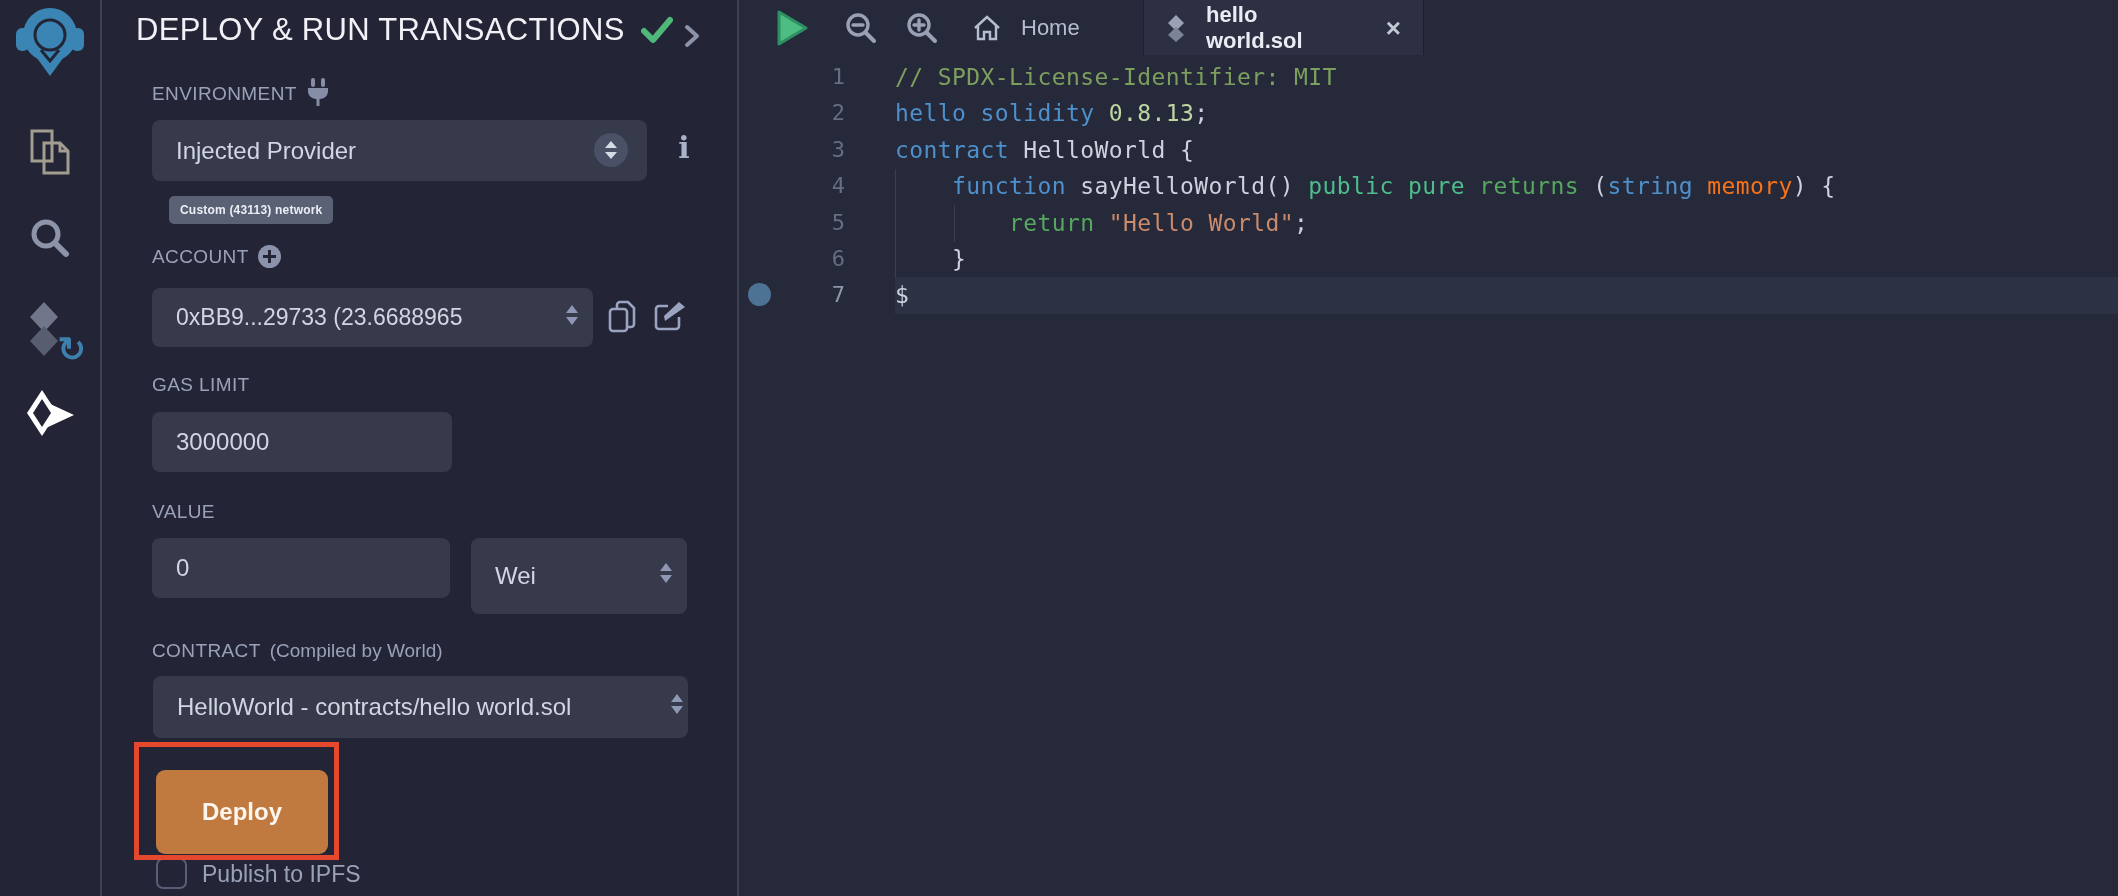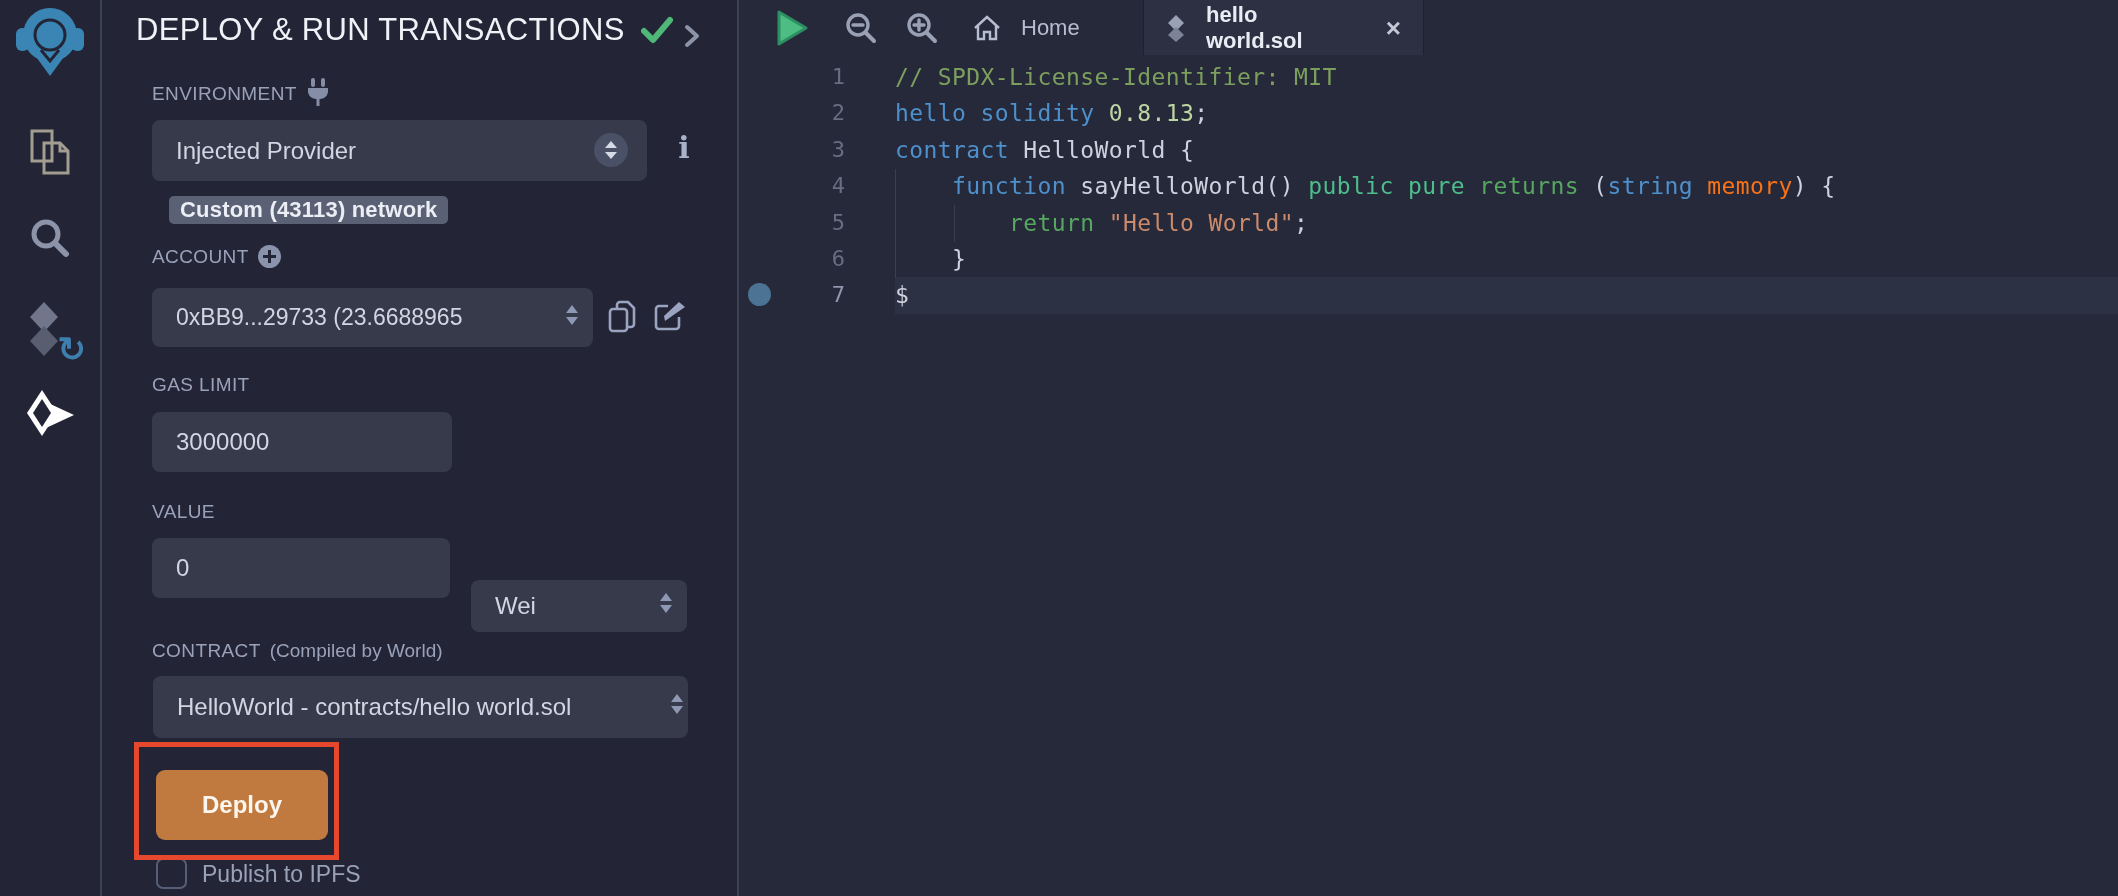--- a/index.html
+++ b/index.html
@@ -22,35 +22,35 @@
 
   .lbl { position:absolute; font-size:19px; color:#9aa2ba; letter-spacing:.4px; display:flex; align-items:center; gap:9px; }
   .sel, .inp { position:absolute; background:#363a4b; border-radius:8px; color:#d2d6e2;
                font-size:24px; display:flex; align-items:center; padding:0 24px; cursor:pointer; }
   .inp { cursor:text; }
   .sel .caret { position:absolute; right:14px; top:50%; transform:translateY(-50%); }
   input.raw { background:transparent; border:none; outline:none; color:#d2d6e2; font-size:24px;
               font-family:"Liberation Sans", sans-serif; width:100%; }
 
   .net-badge { position:absolute; left:67px; top:196px; height:28px; background:#5b6174; color:#eceef5;
-               font-size:22px; font-weight:bold; border-radius:5px; display:flex; align-items:center;
+               font-size:12px; font-weight:bold; border-radius:5px; display:flex; align-items:center;
                padding:0 11px; letter-spacing:.2px; }
 
   .plus-circle { width:23px; height:23px; border-radius:50%; background:#8a92ac; position:relative; cursor:pointer; }
   .plus-circle:before, .plus-circle:after { content:""; position:absolute; background:#232435; }
   .plus-circle:before { left:5px; top:10px; width:13px; height:3px; }
   .plus-circle:after { left:10px; top:5px; width:3px; height:13px; }
 
   .spin-circle { position:absolute; right:19px; top:13px; width:34px; height:34px; border-radius:50%;
                  background:#4a5065; display:flex; align-items:center; justify-content:center; cursor:pointer; }
   .info-i { position:absolute; left:572px; top:130px; width:20px; text-align:center;
             font-family:"DejaVu Serif", serif; font-weight:bold; font-size:30px; color:#a9b2ca; cursor:pointer; }
 
   .icon-btn { cursor:pointer; }
-  .deploy-btn { position:absolute; left:54px; top:770px; width:172px; height:70px; background:#c07a3f;
+  .deploy-btn { position:absolute; left:54px; top:770px; width:172px; height:84px; background:#c07a3f;
                 border:none; border-radius:9px; color:#fdf6ee; font-size:24px; font-weight:bold;
                 font-family:"Liberation Sans", sans-serif; cursor:pointer; }
   .chk { position:absolute; left:54px; top:858px; width:31px; height:31px; border:2px solid #575e76;
          border-radius:7px; background:transparent; cursor:pointer; }
   .chk-label { position:absolute; left:100px; top:861px; font-size:23px; color:#9aa2b8; }
 
   .annotation { position:absolute; left:134px; top:742px; width:205px; height:118px;
                 border:5px solid #e5482c; z-index:60; pointer-events:none; }
 
   
@@ -180,21 +180,21 @@
 
     <div class="lbl" style="left:50px; top:374px;">GAS LIMIT</div>
     <div class="inp" style="left:50px; top:412px; width:300px; height:60px;">
       <input class="raw" type="text" value="3000000" style="">
     </div>
 
     <div class="lbl" style="left:50px; top:501px;">VALUE</div>
     <div class="inp" style="left:50px; top:538px; width:298px; height:60px;">
       <input class="raw" type="text" value="0" style="">
     </div>
-    <div class="sel" style="left:369px; top:538px; width:216px; height:52px;margin-top:42px;">
+    <div class="sel" style="left:369px; top:538px; width:216px; height:76px;">
       <span>Wei</span>
       <span class="caret">
         <svg width="14" height="24" viewBox="0 0 14 24">
           <polygon points="7,2 1,10 13,10" fill="#8e97b4"></polygon>
           <polygon points="7,22 1,14 13,14" fill="#8e97b4"></polygon>
         </svg>
       </span>
     </div>
 
     <div class="lbl" style="left:50px; top:640px;">

